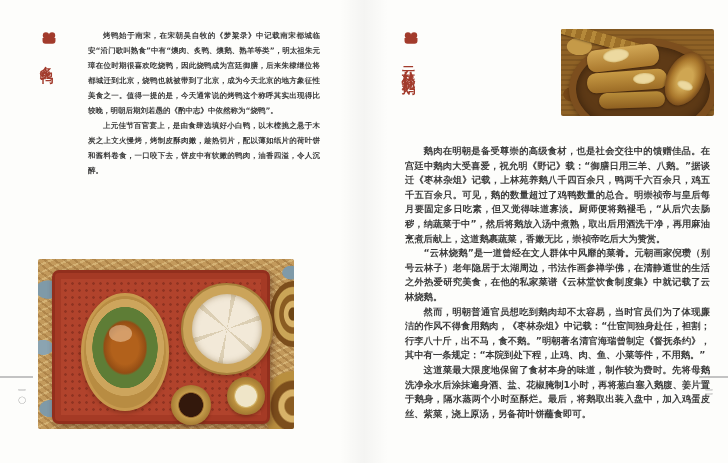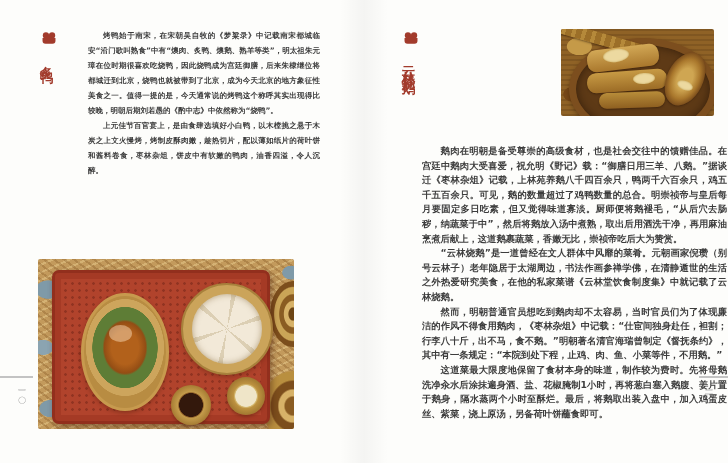--- a/index.html
+++ b/index.html
@@ -19,21 +19,21 @@
   .vtitle{
     position:absolute;writing-mode:vertical-rl;text-orientation:upright;
     color:#a23b2c;font-size:13.5px;letter-spacing:5px;font-weight:bold;
   }
   .vtitle.left{left:38px;top:55px;height:70px;}
   .vtitle.right{left:400px;top:55px;height:120px;}
   
   .bodytext{position:absolute;color:#3d3d3d;text-align:justify;}
   .bodytext p{margin:0;text-indent:2em;font-weight:bold;}
   .bodytext.left{left:88px;top:28px;width:232px;font-size:7.5px;line-height:15px;}
-  .bodytext.right{left:422px;top:144px;width:305px;font-size:9.3px;line-height:14.6px;}
+  .bodytext.right{left:405px;top:144px;width:305px;font-size:9.3px;line-height:14.6px;}
   
   .folio-rule{position:absolute;top:376px;height:2px;background:#c3c3c3;}
   .folio-rule.left{left:0;width:33px;}
   .folio-rule.right{right:0;width:29px;}
   .pagenum{
     position:absolute;writing-mode:vertical-rl;text-orientation:upright;
     color:#7b7b7b;font-size:8px;letter-spacing:4px;top:386px;
   }
   .pagenum.left{left:15px;}
   .pagenum.right{left:702px;}
@@ -154,21 +154,21 @@
         <circle cx="6.5" cy="5" r="3.6"></circle>
         <circle cx="13.5" cy="5" r="3.6"></circle>
         <circle cx="10" cy="7.5" r="3.2"></circle>
         <path d="M2.6 8 h14.8 v3.2 a3.4 3.4 0 0 1 -3.4 3.4 h-8 a3.4 3.4 0 0 1 -3.4 -3.4 z"></path>
       </g>
     </svg>
     <div class="vtitle left">炙鸭</div>
 
     <div class="bodytext left">
       <p>烤鸭始于南宋，在宋朝吴自牧的《梦粱录》中记载南宋都城临安“沿门歌叫熟食”中有“燠肉、炙鸭、燠鹅、熟羊等类”，明太祖朱元璋在位时期很喜欢吃烧鸭，因此烧鸭成为宫廷御膳，后来朱棣继位将都城迁到北京，烧鸭也就被带到了北京，成为今天北京的地方象征性美食之一。值得一提的是，今天通常说的烤鸭这个称呼其实出现得比较晚，明朝后期刘若愚的《酌中志》中依然称为“烧鸭”。</p>
-      <p>上元佳节百官宴上，是由食肆选填好小白鸭，以木樘挑之悬于木炭之上文火慢烤，烤制皮酥肉嫩，趁热切片，配以薄如纸片的荷叶饼和酱料卷食，枣林杂俎，饼皮中有软嫩的鸭肉，油香四溢，令人沉醉。</p>
+      <p>上元佳节百官宴上，是由食肆选填好小白鸭，以木樘挑之悬于木炭之上文火慢烤，烤制皮酥肉嫩，趁热切片，配以薄如纸片的荷叶饼和酱料卷食，一口咬下去，饼皮中有软嫩的鸭肉，油香四溢，令人沉醉。</p>
     </div>
 
     <div class="photo photo-duck" aria-label="俯拍：红漆托盘上盛放烤鸭、荷叶饼与两碟蘸料">
       <div></div>
       <div class="vessel-top"></div>
       <div class="vessel-bottom"></div>
       <div class="tray">
         <div class="duck-plate"></div>
         <div class="pancake-plate">
           <div class="pancakes"></div>

